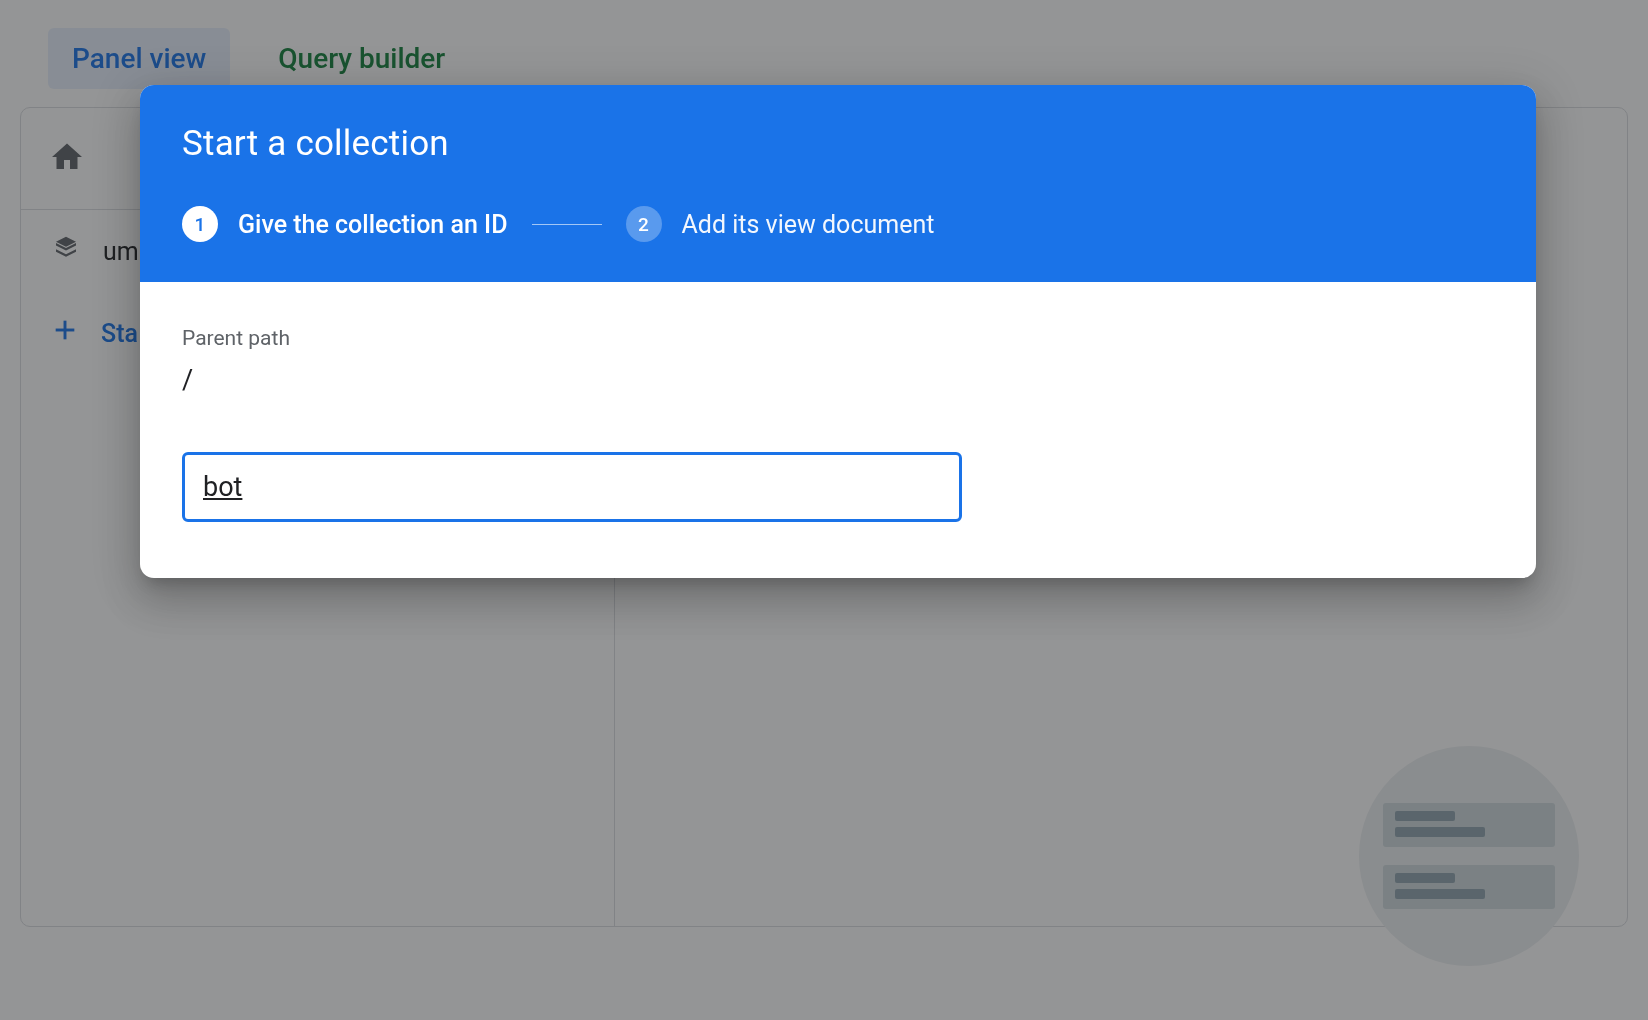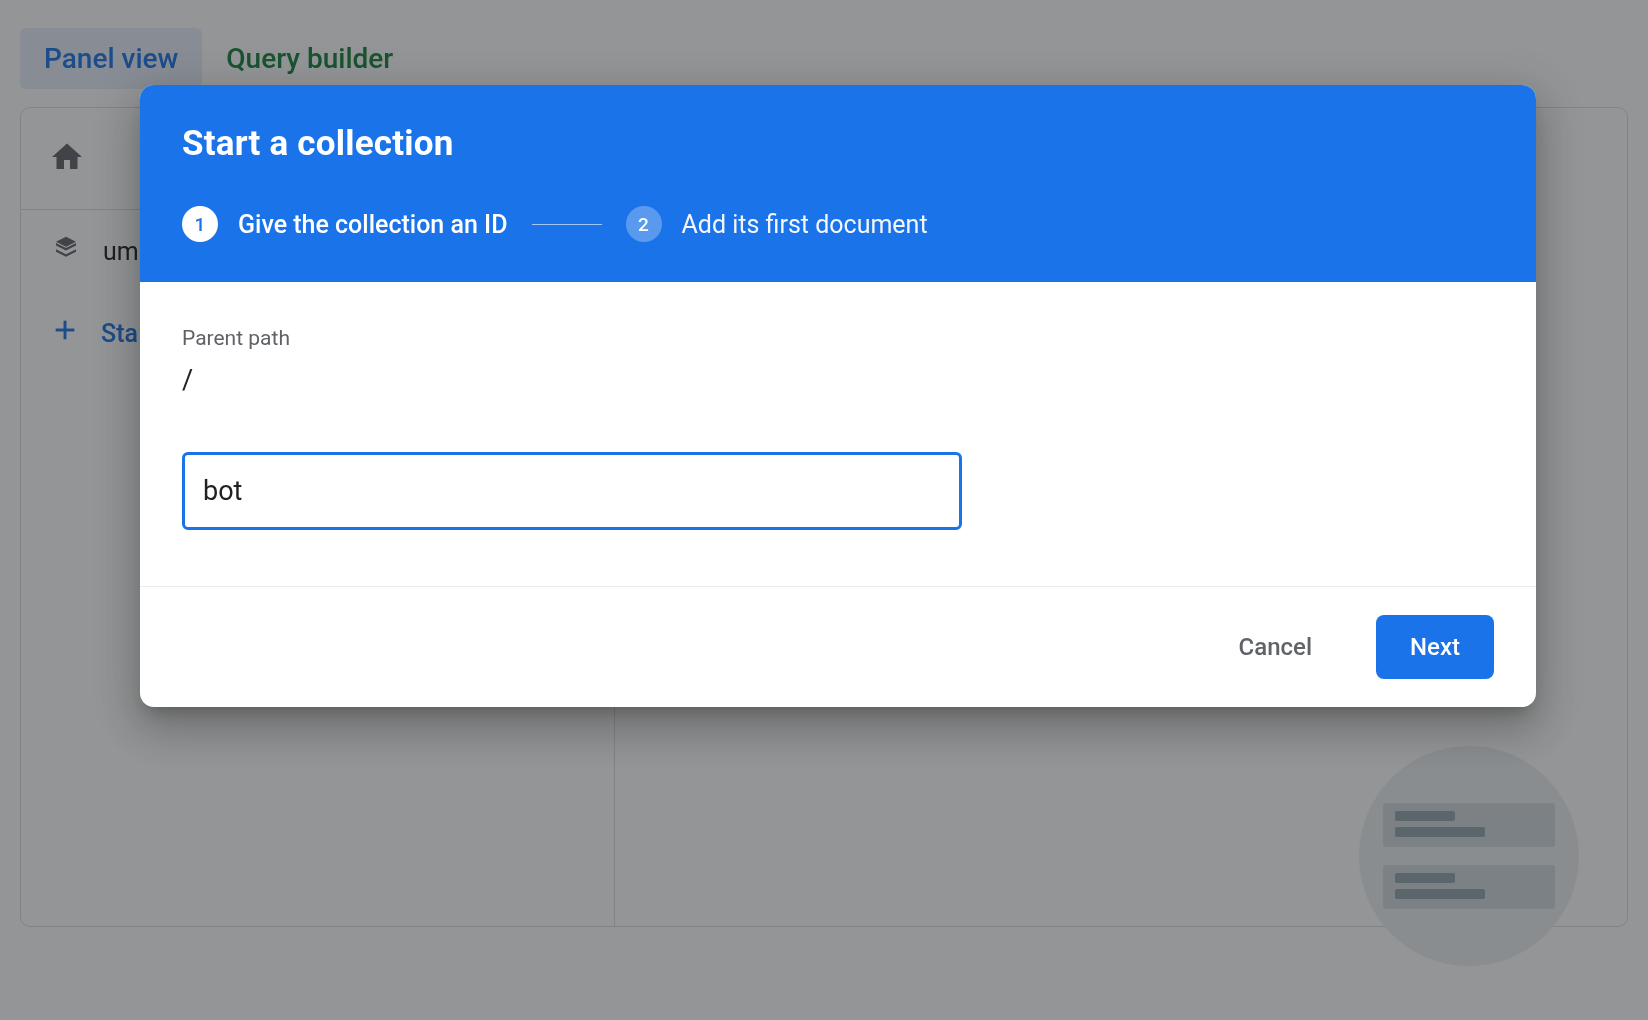--- a/index.html
+++ b/index.html
@@ -14,22 +14,24 @@
   }
 
   
   .page-bg {
     position: absolute;
     inset: 0;
     background: #fff;
   }
   .tabs-row {
     display: flex;
+    gap: 24px;
     padding: 28px 20px 18px 20px;
     align-items: center;
+    margin-left: 28px;
   }
   .tab-item {
     font-size: 28px;
     font-weight: 500;
     padding: 14px 24px;
     border-radius: 6px;
     color: #15803d;
     cursor: pointer;
   }
   .tab-item.active {
@@ -127,21 +129,21 @@
     box-shadow: 0 24px 38px 3px rgba(0,0,0,0.14), 0 9px 46px 8px rgba(0,0,0,0.12), 0 11px 15px -7px rgba(0,0,0,0.2);
     overflow: hidden;
   }
   .dialog-header {
     background: #1a73e8;
     color: #fff;
     padding: 38px 42px 40px 42px;
   }
   .dialog-title {
     font-size: 35px;
-    font-weight: 700;
+    font-weight: 400;
     letter-spacing: 0.2px;
   }
   .stepper {
     display: flex;
     align-items: center;
     margin-top: 42px;
     gap: 24px;
   }
   .step {
     display: flex;
@@ -197,28 +199,29 @@
     display: inline-flex;
     align-items: center;
     justify-content: center;
     font-size: 15px;
     color: #9aa0a6;
     font-weight: 500;
     cursor: pointer;
   }
   .text-input {
     width: 780px;
-    height: 78px;
+    height: 70px;
     border: 3px solid #1a73e8;
     border-radius: 6px;
     font-size: 27px;
     padding: 0 18px;
     color: #202124;
     outline: none;
     font-family: inherit;
+    text-decoration: underline;
   }
 
   .dialog-footer {
     border-top: 1px solid #e8eaed;
     padding: 28px 42px;
     display: flex;
     justify-content: flex-end;
     align-items: center;
     gap: 30px;
   }
@@ -291,29 +294,25 @@
   <div class="dialog-header">
     <div class="dialog-title">Start a collection</div>
     <div class="stepper">
       <div class="step active">
         <div class="step-badge">1</div>
         <div class="step-label">Give the collection an ID</div>
       </div>
       <div class="step-line"></div>
       <div class="step inactive">
         <div class="step-badge">2</div>
-        <div class="step-label">Add its first document</div>
+        <div class="step-label">Add its view document</div>
       </div>
     </div>
   </div>
 
   <div class="dialog-body">
     <div class="field-label">Parent path</div>
     <div class="parent-path-value">/</div>
 
     <input class="text-input" type="text" value="bot" style="">
   </div>
 
-  <div class="dialog-footer">
-    <button class="btn btn-text">Cancel</button>
-    <button class="btn btn-primary">Next</button>
-  </div>
 </div>
 
 </body></html>

